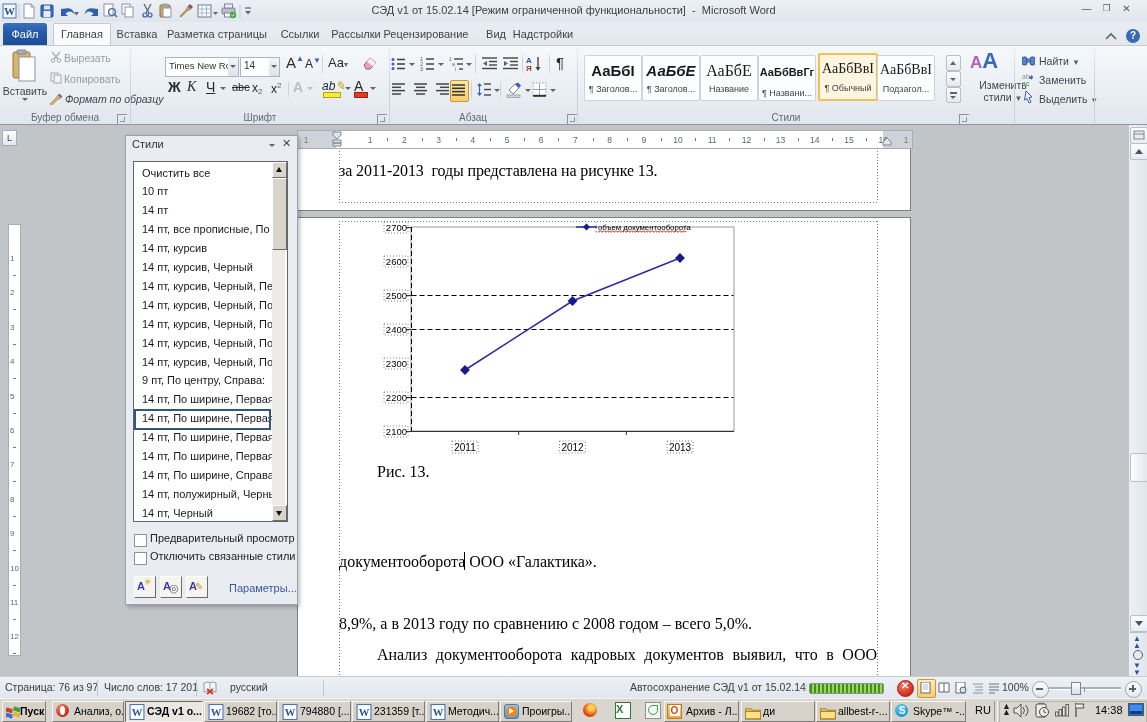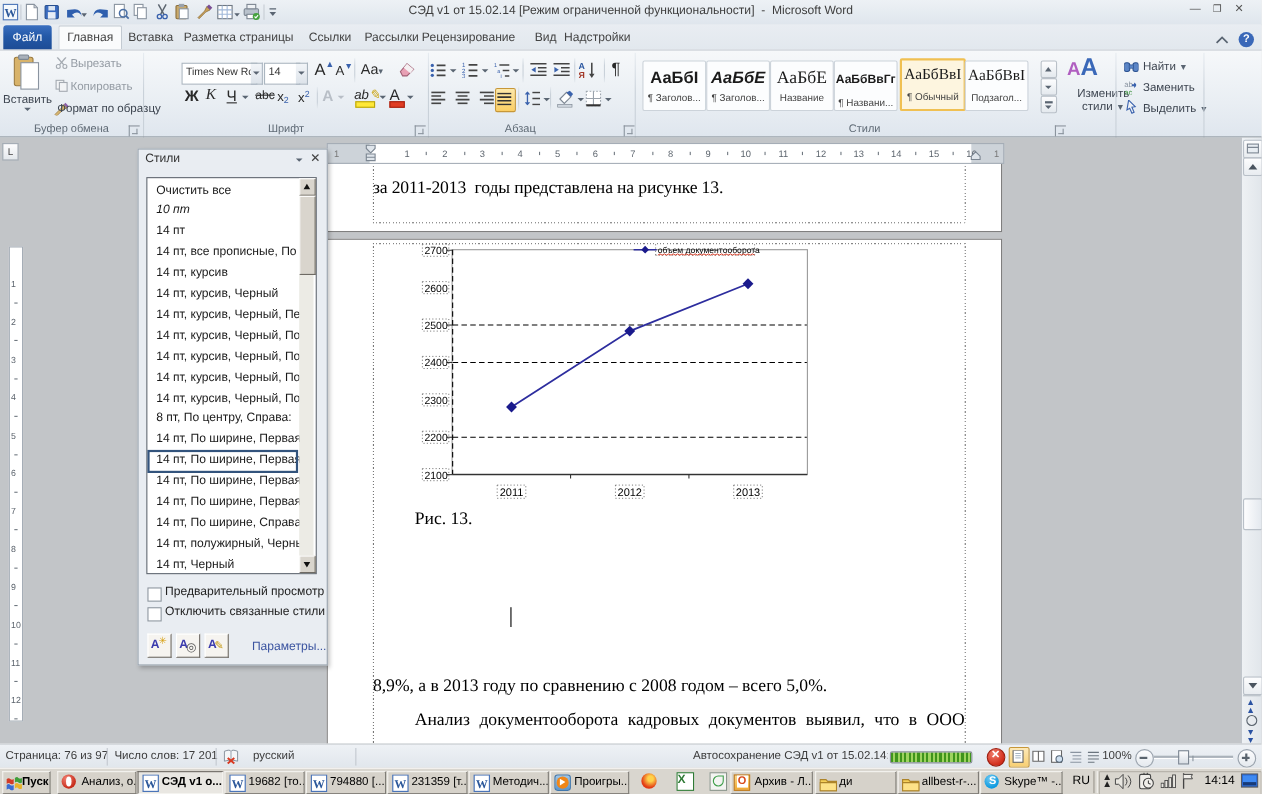--- a/index.html
+++ b/index.html
@@ -170,21 +170,21 @@
   <div class="abs rbtnlabel gray" style="left:64px;top:6px;">Вырезать</div>
   <svg class="abs" style="left:50px;top:26px;" width="12" height="12" viewBox="0 0 12 12">
     <rect x="1" y="1" width="7" height="8" fill="#f2f4f6" stroke="#a4aab1"></rect>
       <rect x="4" y="3" width="7" height="8" fill="#f2f4f6" stroke="#a4aab1"></rect>
   </svg>
   <div class="abs rbtnlabel gray" style="left:64px;top:27px;">Копировать</div>
   <svg class="abs" style="left:49px;top:46px;" width="14" height="13" viewBox="0 0 14 13">
     <path d="M1 12 l6 -6 2 -3 3 3 -3.5 1.5 -6 6z" fill="#d8b671" stroke="#9a7a40" stroke-width=".7"></path>
     <path d="M9 3 l3 3 1.5 -1.5 -3 -3z" fill="#8a5fa8"></path>
   </svg>
-  <div class="abs rbtnlabel" style="left:52px;top:47px;">Формат по образцу</div>
+  <div class="abs rbtnlabel" style="left:65px;top:47px;font-style:italic;">Формат по образцу</div>
   <div class="abs glabel" style="left:20px;width:90px;">Буфер обмена</div>
   <div class="abs launch" style="left:117px;"></div>
   <div class="abs gdiv" style="left:130px;"></div>
 
   <div class="abs combo" style="left:165px;top:11px;width:64px;padding:2px 0 0 3px;font-size:9.5px;">Times New Rc</div>
   <div class="abs" style="left:228px;top:11px;width:10px;height:18px;background:linear-gradient(#f2f5f8,#dde3ea);border:1px solid #abb6c0;border-left:none;"></div>
   <div class="abs darr" style="left:230px;top:19px;"></div>
   <div class="abs combo" style="left:240px;top:11px;width:28px;padding:2px 0 0 3px;font-size:10px;">14</div>
   <div class="abs" style="left:269px;top:11px;width:10px;height:18px;background:linear-gradient(#f2f5f8,#dde3ea);border:1px solid #abb6c0;border-left:none;"></div>
   <div class="abs darr" style="left:271px;top:19px;"></div>
@@ -448,20 +448,21 @@
     <path d="M268 15 l2 -1.2 2 1.2 2 -1.2 2 1.2 2 -1.2 2 1.2 2 -1.2 2 1.2 2 -1.2 2 1.2 2 -1.2 2 1.2 2 -1.2 2 1.2 2 -1.2 2 1.2 2 -1.2 2 1.2 2 -1.2 2 1.2 2 -1.2 2 1.2 2 -1.2 2 1.2 2 -1.2 2 1.2 2 -1.2 2 1.2 2 -1.2 2 1.2 2 -1.2 2 1.2 2 -1.2 2 1.2 2 -1.2 2 1.2 2 -1.2 2 1.2 2 -1.2 2 1.2 2 -1.2 2 1.2 2 -1.2 2 1.2" fill="none" stroke="#d83a22" stroke-width=".9"></path>
     <polyline points="135,153 242.5,84 350,41" fill="none" stroke="#2d2d9e" stroke-width="1.6"></polyline>
     <g fill="#1a1a8c">
       <rect x="131.5" y="149.5" width="7" height="7" transform="rotate(45 135 153)"></rect>
       <rect x="239" y="80.5" width="7" height="7" transform="rotate(45 242.5 84)"></rect>
       <rect x="346.5" y="37.5" width="7" height="7" transform="rotate(45 350 41)"></rect>
     </g>
   </svg>
 
   <div class="abs serif" style="left:377px;top:338px;">Рис. 13.</div>
+  <div class="abs serif" style="left:339px;top:427.5px;">документооборота ООО «Галактика».</div>
   <div class="abs serif" style="left:339px;top:489.5px;">8,9%, а в 2013 году по сравнению с 2008 годом – всего 5,0%.</div>
   <div class="abs serif just" style="left:377px;top:520.5px;width:500px;">Анализ документооборота кадровых документов выявил, что в ООО</div>
   <div class="abs" style="left:464px;top:427px;width:1px;height:18px;background:#000;"></div>
 
   <div class="abs" id="hruler">
       <div id="hruler-active"></div>
       <div class="rnum" style="left:72.2px">1</div>
       <div class="rtick" style="left:89.30000000000001px"></div>
       <div class="rnum" style="left:106.4px">2</div>
       <div class="rtick" style="left:123.5px"></div>
@@ -547,31 +548,31 @@
     <div class="abs" style="top:525px;left:4px;width:8px;height:8px;border:1.5px solid #5a646e;border-radius:50%;"></div>
     <div class="abs" style="top:537px;left:4px;color:#2a52a2;font-size:8px;line-height:7px;text-align:center;">▼<br>▼</div>
   </div>
 
   <div class="abs" id="stylepanel">
     <div class="abs" style="left:6px;top:2px;font-size:11px;color:#333;">Стили</div>
     <div class="abs darr" style="left:143px;top:8px;"></div>
     <div class="abs" style="left:156px;top:1px;font-size:11px;color:#444;">✕</div>
     <div class="abs" id="stylelist" style="left:7px;top:25px;width:153px;height:359px;background:#fff;border:1px solid #5f6670;">
         <div class="sp-row" style="top:1.5px;width:136px;">Очистить все</div>
-        <div class="sp-row" style="top:20.4px;width:136px;font-style:italic;">10 пт</div>
+        <div class="sp-row" style="top:20.4px;width:136px;">10 пт</div>
         <div class="sp-row" style="top:39.3px;width:136px;">14 пт</div>
         <div class="sp-row" style="top:58.199999999999996px;width:136px;">14 пт, все прописные, По ц</div>
         <div class="sp-row" style="top:77.1px;width:136px;">14 пт, курсив</div>
         <div class="sp-row" style="top:96px;width:136px;">14 пт, курсив, Черный</div>
         <div class="sp-row" style="top:114.89999999999999px;width:136px;">14 пт, курсив, Черный, Пер</div>
         <div class="sp-row" style="top:133.79999999999998px;width:136px;">14 пт, курсив, Черный, По і</div>
         <div class="sp-row" style="top:152.7px;width:136px;">14 пт, курсив, Черный, По і</div>
         <div class="sp-row" style="top:171.6px;width:136px;">14 пт, курсив, Черный, По і</div>
         <div class="sp-row" style="top:190.5px;width:136px;">14 пт, курсив, Черный, По і</div>
-        <div class="sp-row" style="top:209.39999999999998px;width:136px;">8 пт, По центру, Справа: </div>
+        <div class="sp-row" style="top:209.39999999999998px;width:136px;">9 пт, По центру, Справа: </div>
         <div class="sp-row" style="top:228.29999999999998px;width:136px;">14 пт, По ширине, Первая с</div>
         <div class="sp-row" style="top:247.2px;width:136px;">14 пт, По ширине, Первая с</div>
         <div class="sp-row" style="top:266.09999999999997px;width:136px;">14 пт, По ширине, Первая с</div>
         <div class="sp-row" style="top:285px;width:136px;">14 пт, По ширине, Первая с</div>
         <div class="sp-row" style="top:303.9px;width:136px;">14 пт, По ширине, Справа: </div>
         <div class="sp-row" style="top:322.79999999999995px;width:136px;">14 пт, полужирный, Черный</div>
         <div class="sp-row" style="top:341.7px;width:136px;">14 пт, Черный</div>
       </div>
     <div class="abs" style="left:146px;top:26px;width:13px;height:357px;background:#ecebe5;"></div>
     <div class="abs spbtn3d" style="left:146px;top:26px;width:13px;height:14px;">
@@ -767,19 +768,19 @@
         <rect x="0.5" y="9" width="2.6" height="4"></rect>
         <rect x="4" y="6.5" width="2.6" height="6.5"></rect>
         <rect x="7.5" y="4" width="2.6" height="9"></rect>
         <rect x="11" y="1.5" width="2.6" height="11.5"></rect>
       </g>
   </svg>
   <svg class="abs" style="left:1073px;top:3px;" width="16" height="16" viewBox="0 0 16 16">
     <path d="M3 15 V1" stroke="#444" stroke-width="1.2"></path>
       <path d="M3 2 h8 q-2 2 0 4 h-8" fill="#f0eeea" stroke="#444" stroke-width=".9"></path>
   </svg>
-  <div class="abs" style="left:1095px;top:5px;font-size:11px;color:#000;">14:14</div>
+  <div class="abs" style="left:1095px;top:5px;font-size:11px;color:#000;">14:38</div>
   <svg class="abs" style="left:1128px;top:4px;" width="16" height="15" viewBox="0 0 16 15">
     <rect x="0.5" y="0.5" width="15" height="12" fill="#2a6ad8" stroke="#555"></rect>
     <rect x="2" y="2" width="12" height="9" fill="#3f8af2"></rect>
       <rect x="2" y="8" width="12" height="3" fill="#173a78"></rect>
   </svg>
 </div>
 
 </body></html>

